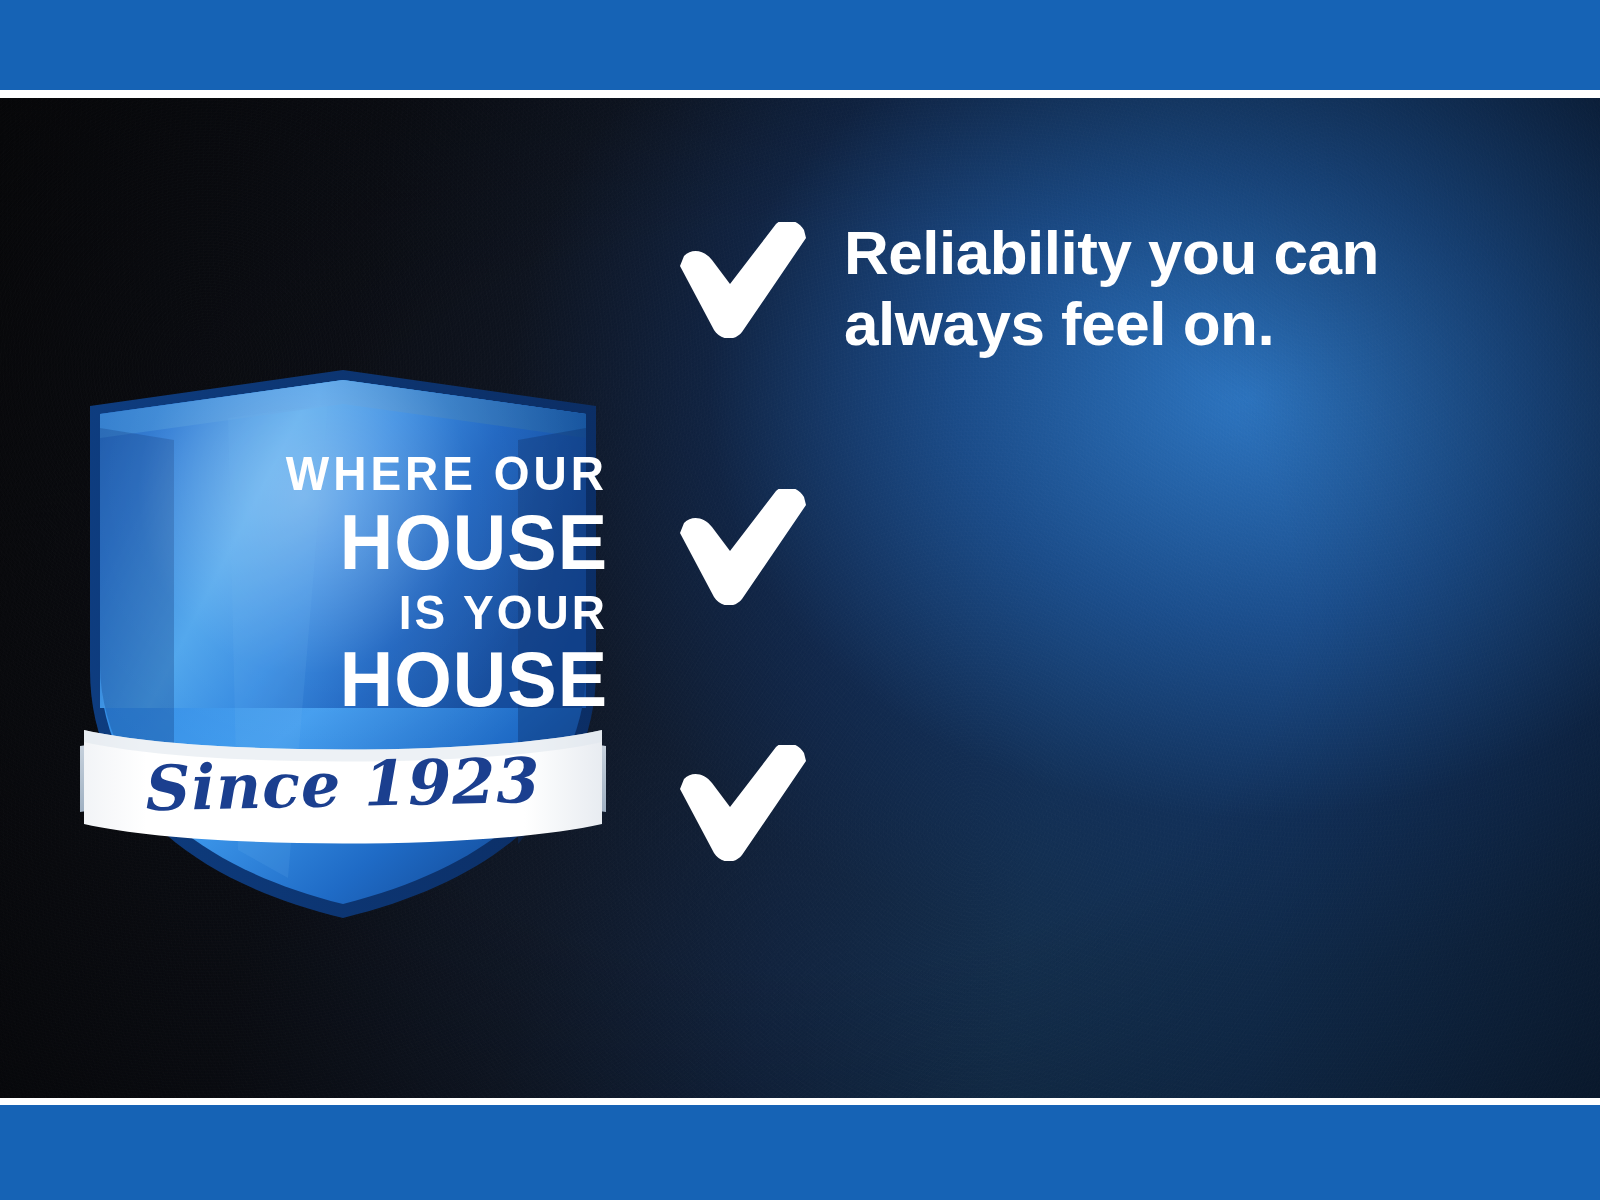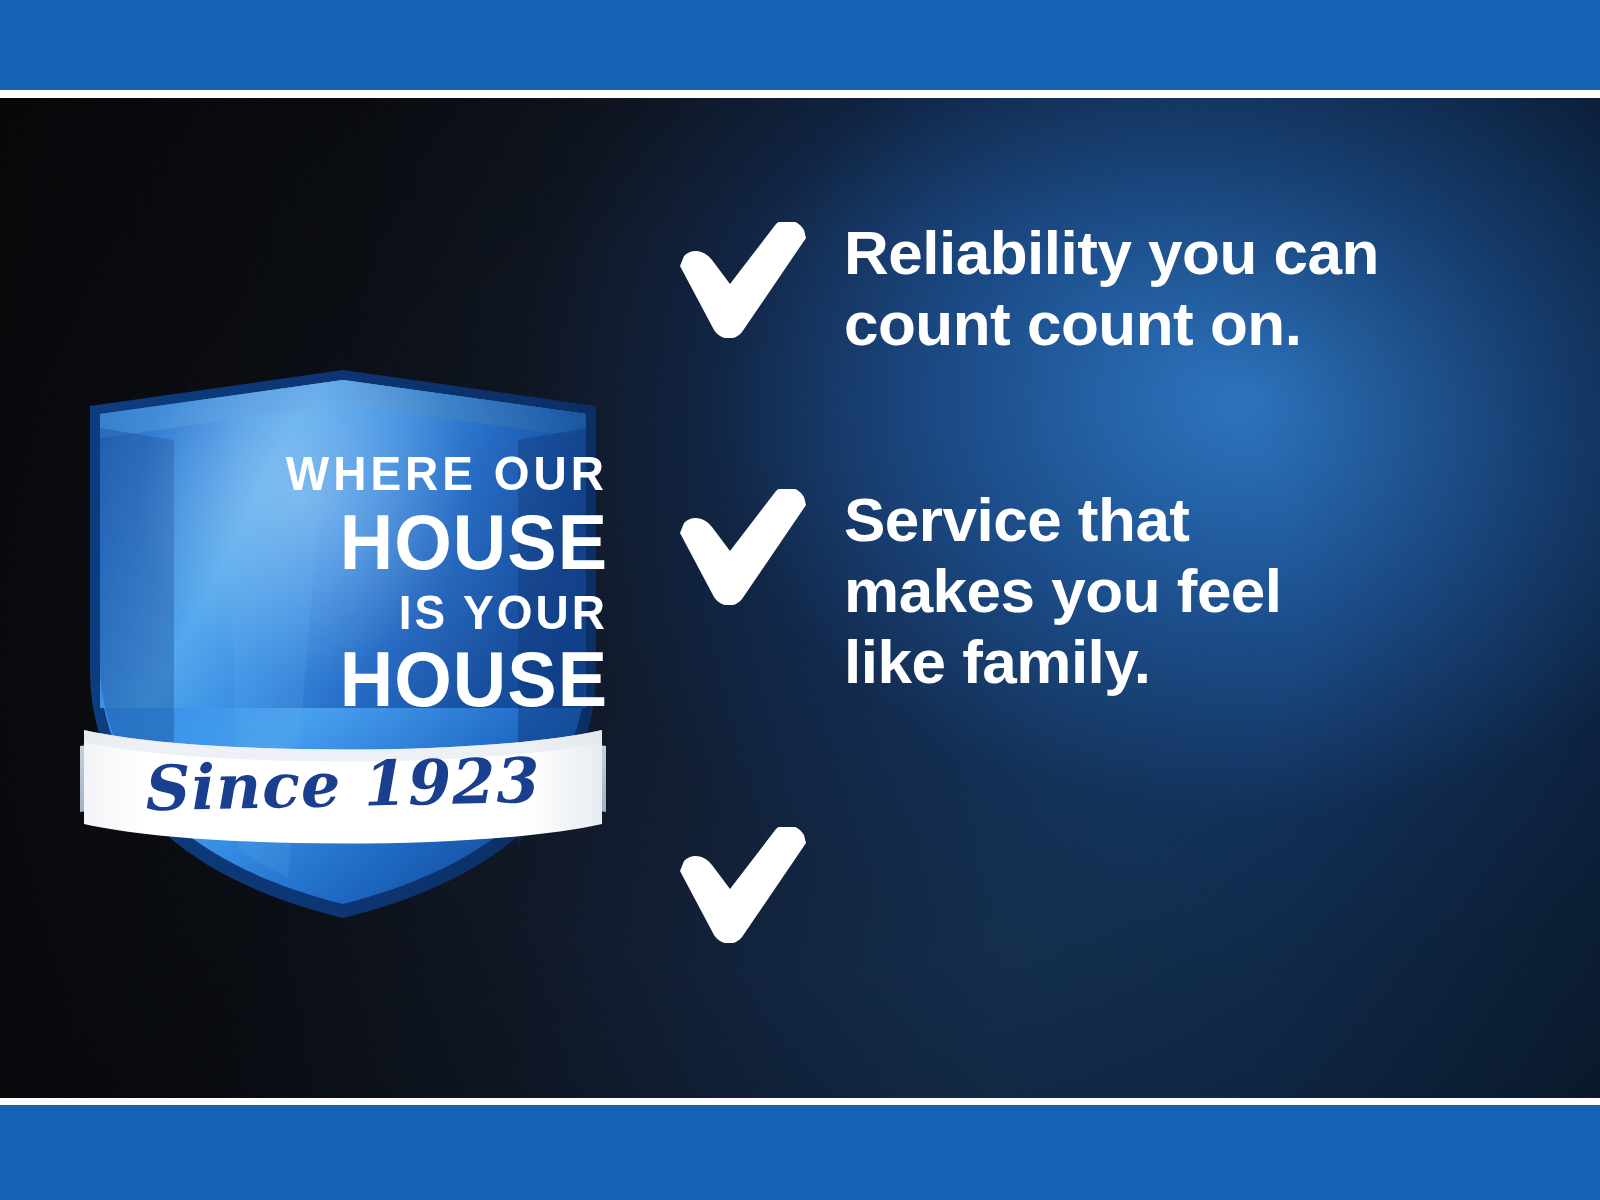--- a/index.html
+++ b/index.html
@@ -308,43 +308,40 @@
 
       <div class="bullet">
         <span class="check">
           <svg width="140" height="116" viewBox="0 0 140 116" xmlns="http://www.w3.org/2000/svg">
             <path d="M 8 44 L 12 34 C 20 26, 32 28, 40 38 L 58 62 L 104 2
                      C 112 -6, 126 -2, 132 8 L 134 16
                      L 70 110 C 62 120, 48 118, 42 108 Z" fill="#ffffff"></path>
           </svg>
         </span>
         <div class="bullet-text">Reliability you can
-count count on.</div>
-      </div>
-
-      <div class="bullet">
-        <span class="check">
-          <svg width="140" height="116" viewBox="0 0 140 116" xmlns="http://www.w3.org/2000/svg">
-            <path d="M 8 44 L 12 34 C 20 26, 32 28, 40 38 L 58 62 L 104 2
-                     C 112 -6, 126 -2, 132 8 L 134 16
-                     L 70 110 C 62 120, 48 118, 42 108 Z" fill="#ffffff"></path>
-          </svg>
-        </span>
-        <div class="bullet-text">Service that
-makes you feel
-like family.</div>
+always feel on.</div>
       </div>
 
       <div class="bullet">
         <span class="check">
           <svg width="140" height="116" viewBox="0 0 140 116" xmlns="http://www.w3.org/2000/svg">
             <path d="M 8 44 L 12 34 C 20 26, 32 28, 40 38 L 58 62 L 104 2
                      C 112 -6, 126 -2, 132 8 L 134 16
                      L 70 110 C 62 120, 48 118, 42 108 Z" fill="#ffffff"></path>
           </svg>
         </span>
       </div>
 
+      <div class="bullet">
+        <span class="check">
+          <svg width="140" height="116" viewBox="0 0 140 116" xmlns="http://www.w3.org/2000/svg">
+            <path d="M 8 44 L 12 34 C 20 26, 32 28, 40 38 L 58 62 L 104 2
+                     C 112 -6, 126 -2, 132 8 L 134 16
+                     L 70 110 C 62 120, 48 118, 42 108 Z" fill="#ffffff"></path>
+          </svg>
+        </span>
+      </div>
+
     </div>
   </div>
 
   <div class="bar-bottom"></div>
 </div>
 
 </body></html>

